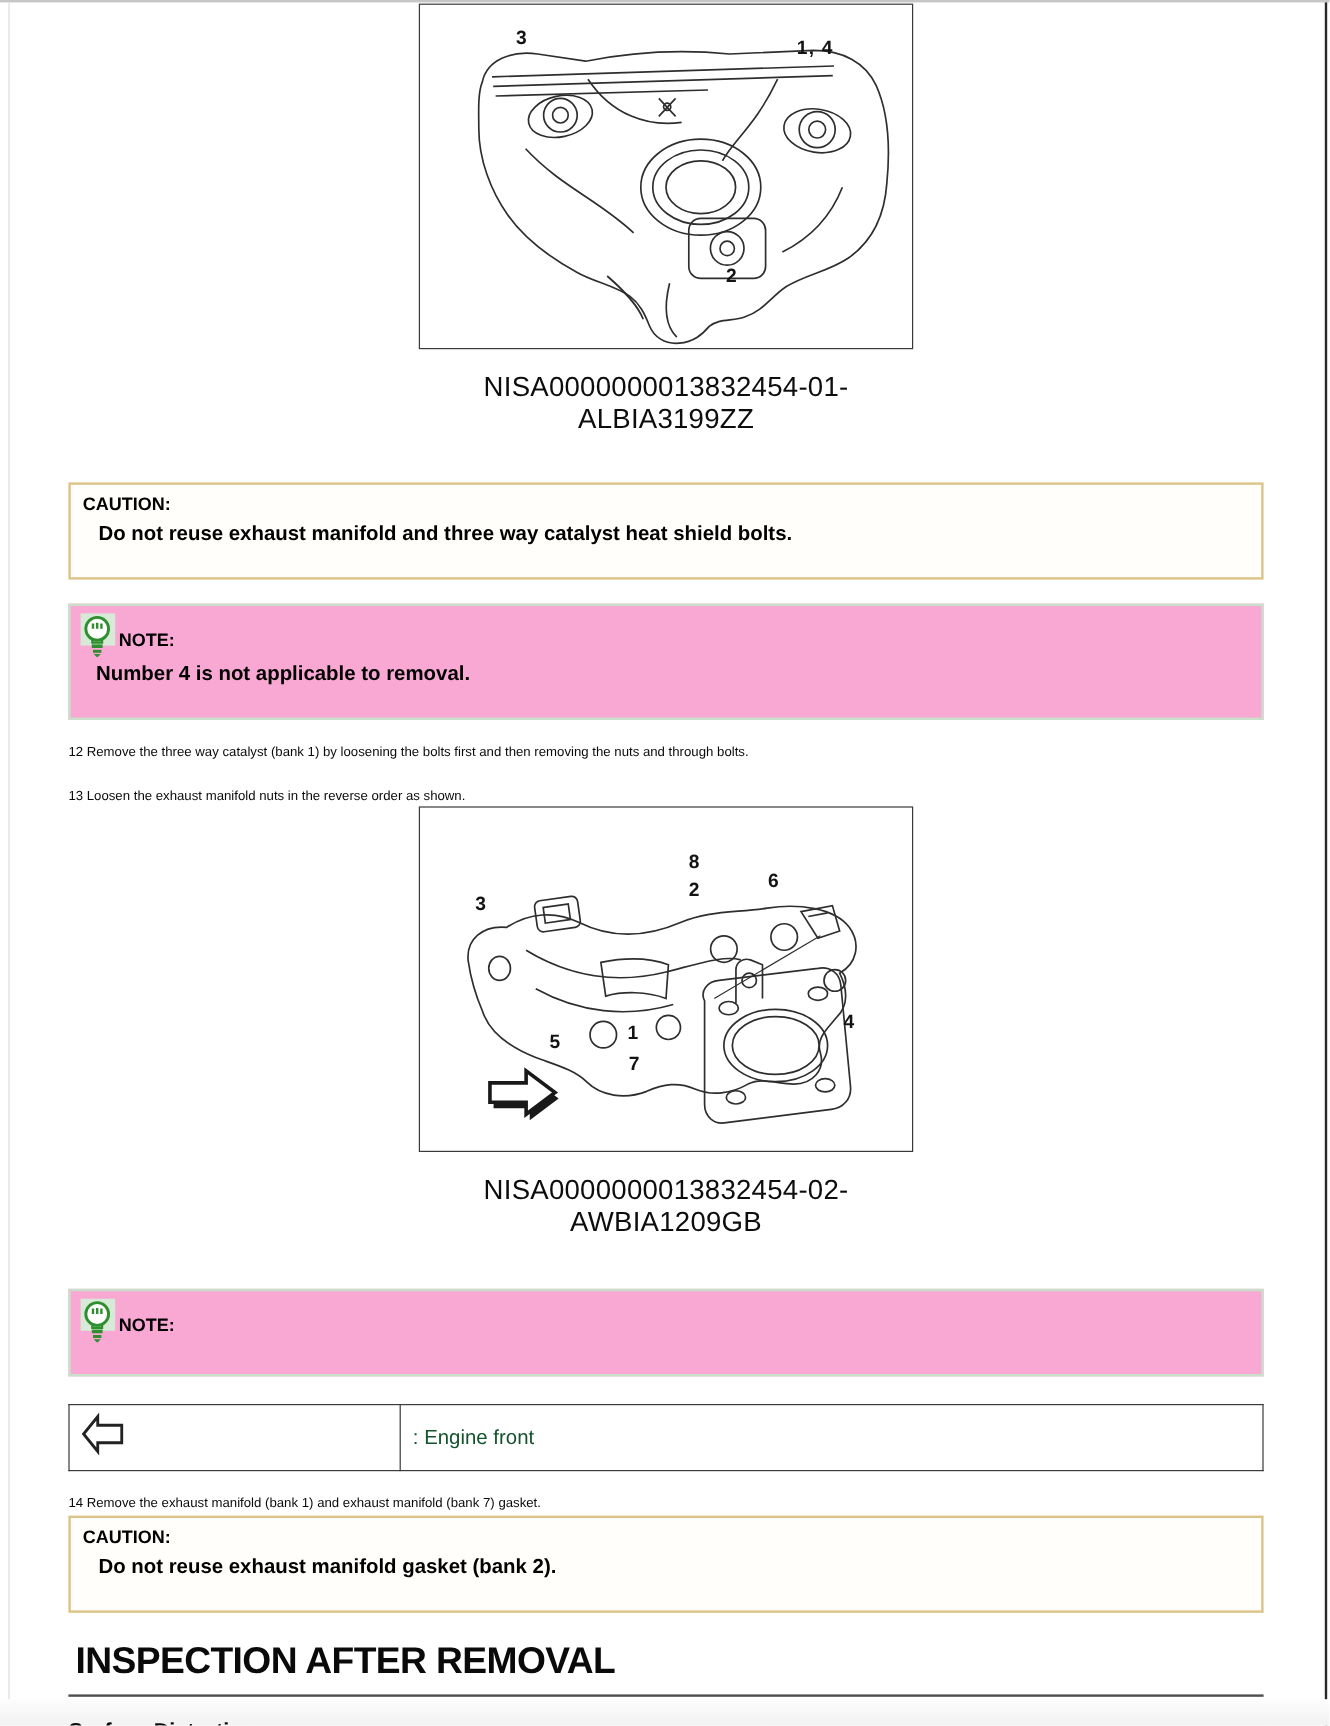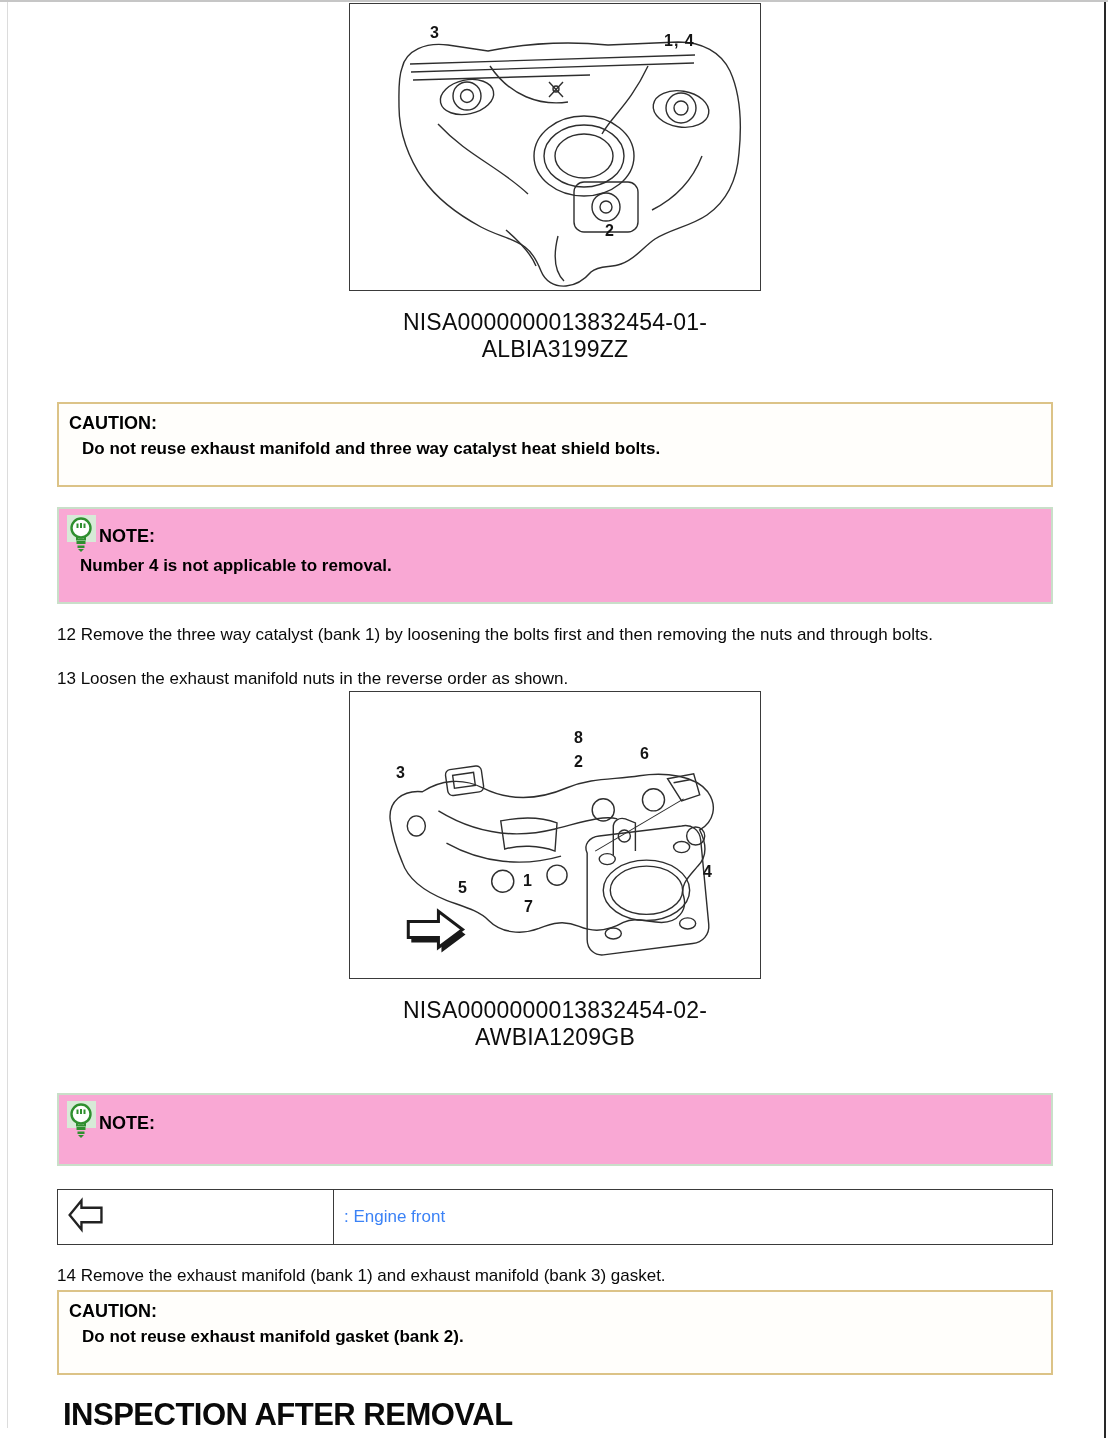--- a/index.html
+++ b/index.html
@@ -17,41 +17,41 @@
 
   
   .figure-block { width:412px; margin:3px auto 0 auto; }
   .figure-box   { width:412px; height:288px; border:1px solid #3a3a3a; background:#fff; position:relative; }
   .fig-label    { position:absolute; font-size:16px; font-weight:700; color:#141414; letter-spacing:1px; }
   .figure-caption { text-align:center; font-size:23px; color:#0d0d0d; margin-top:18px; letter-spacing:0.2px; }
 
   
   .caution-box { border:2px solid #dcc387; background:#fffefb; padding:8px 12px 26px 10px; }
   .note-box    { border:2px solid #c9dfc9; background:#f9a8d4; padding:6px 12px 26px 8px; }
-  .box-title   { font-size:18px; font-weight:700; color:#000; line-height:1.25; }
+  .box-title   { font-size:15px; font-weight:700; color:#000; line-height:1.25; }
   .box-body    { font-size:17px; font-weight:700; color:#000; line-height:1.25; margin-top:3px; padding-left:13px; }
   .note-head   { display:flex; align-items:flex-end; }
   .note-head .box-title { margin-bottom:4px; }
   .note-icon   { width:30px; height:37px; flex:0 0 auto; margin-right:2px; }
 
   .mt-caution1 { margin-top:39px; }
   .mt-note1    { margin-top:20px; }
   .mt-note2    { margin-top:42px; }
   .mt-caution2 { margin-top:3px; }
 
-  .step { font-size:17px; line-height:1.3; color:#0a0a0a; }
+  .step { font-size:11px; line-height:1.3; color:#0a0a0a; }
   .step12 { margin-top:20px; max-width:960px; }
   .step13 { margin-top:22px; }
   .step14 { margin-top:20px; }
 
   
   .legend-table { width:996px; margin-top:23px; border-collapse:collapse; }
   .legend-table td { border:1px solid #3a3a3a; height:55px; vertical-align:middle; }
   .legend-cell-icon { width:276px; padding-left:8px; }
-  .legend-cell-text { padding-left:10px; font-size:17px; color:#3b82f6; }
+  .legend-cell-text { padding-left:10px; font-size:17px; color:#14532d; }
 
   
   .section-heading {
     margin-top:16px; padding:6px 0 10px 6px;
     font-size:31px; font-weight:700; letter-spacing:-0.5px; color:#0a0a0a;
     border-bottom:2px solid #4f4f4f;
   }
   .subsection-band {
     margin-left:-57px; width:1108px; height:46px; margin-top:2px;
     background:linear-gradient(to bottom, #fdfdfd 0%, #efefef 60%, #dbdbdb 100%);
@@ -204,21 +204,21 @@
       <td class="legend-cell-icon">
         <svg viewBox="0 0 44 46" width="40" height="42">
           <polygon points="17,7 17,15 39,15 39,31 17,31 17,39 4,23" fill="none" stroke="#222222" stroke-width="2.6"></polygon>
         </svg>
       </td>
       <td class="legend-cell-text">: Engine front</td>
     </tr>
   </tbody>
     </table>
 
-  <p class="step step14">14 Remove the exhaust manifold (bank 1) and exhaust manifold (bank 3) gasket.</p>
+  <p class="step step14">14 Remove the exhaust manifold (bank 1) and exhaust manifold (bank 7) gasket.</p>
 
   <div class="caution-box mt-caution2">
     <div class="box-title">CAUTION:</div>
     <div class="box-body">Do not reuse exhaust manifold gasket (bank 2).</div>
   </div>
 
   <h1 class="section-heading">INSPECTION AFTER REMOVAL</h1>
 
   <div class="subsection-band">
     <div class="subsection-heading">Surface Distortion</div>

